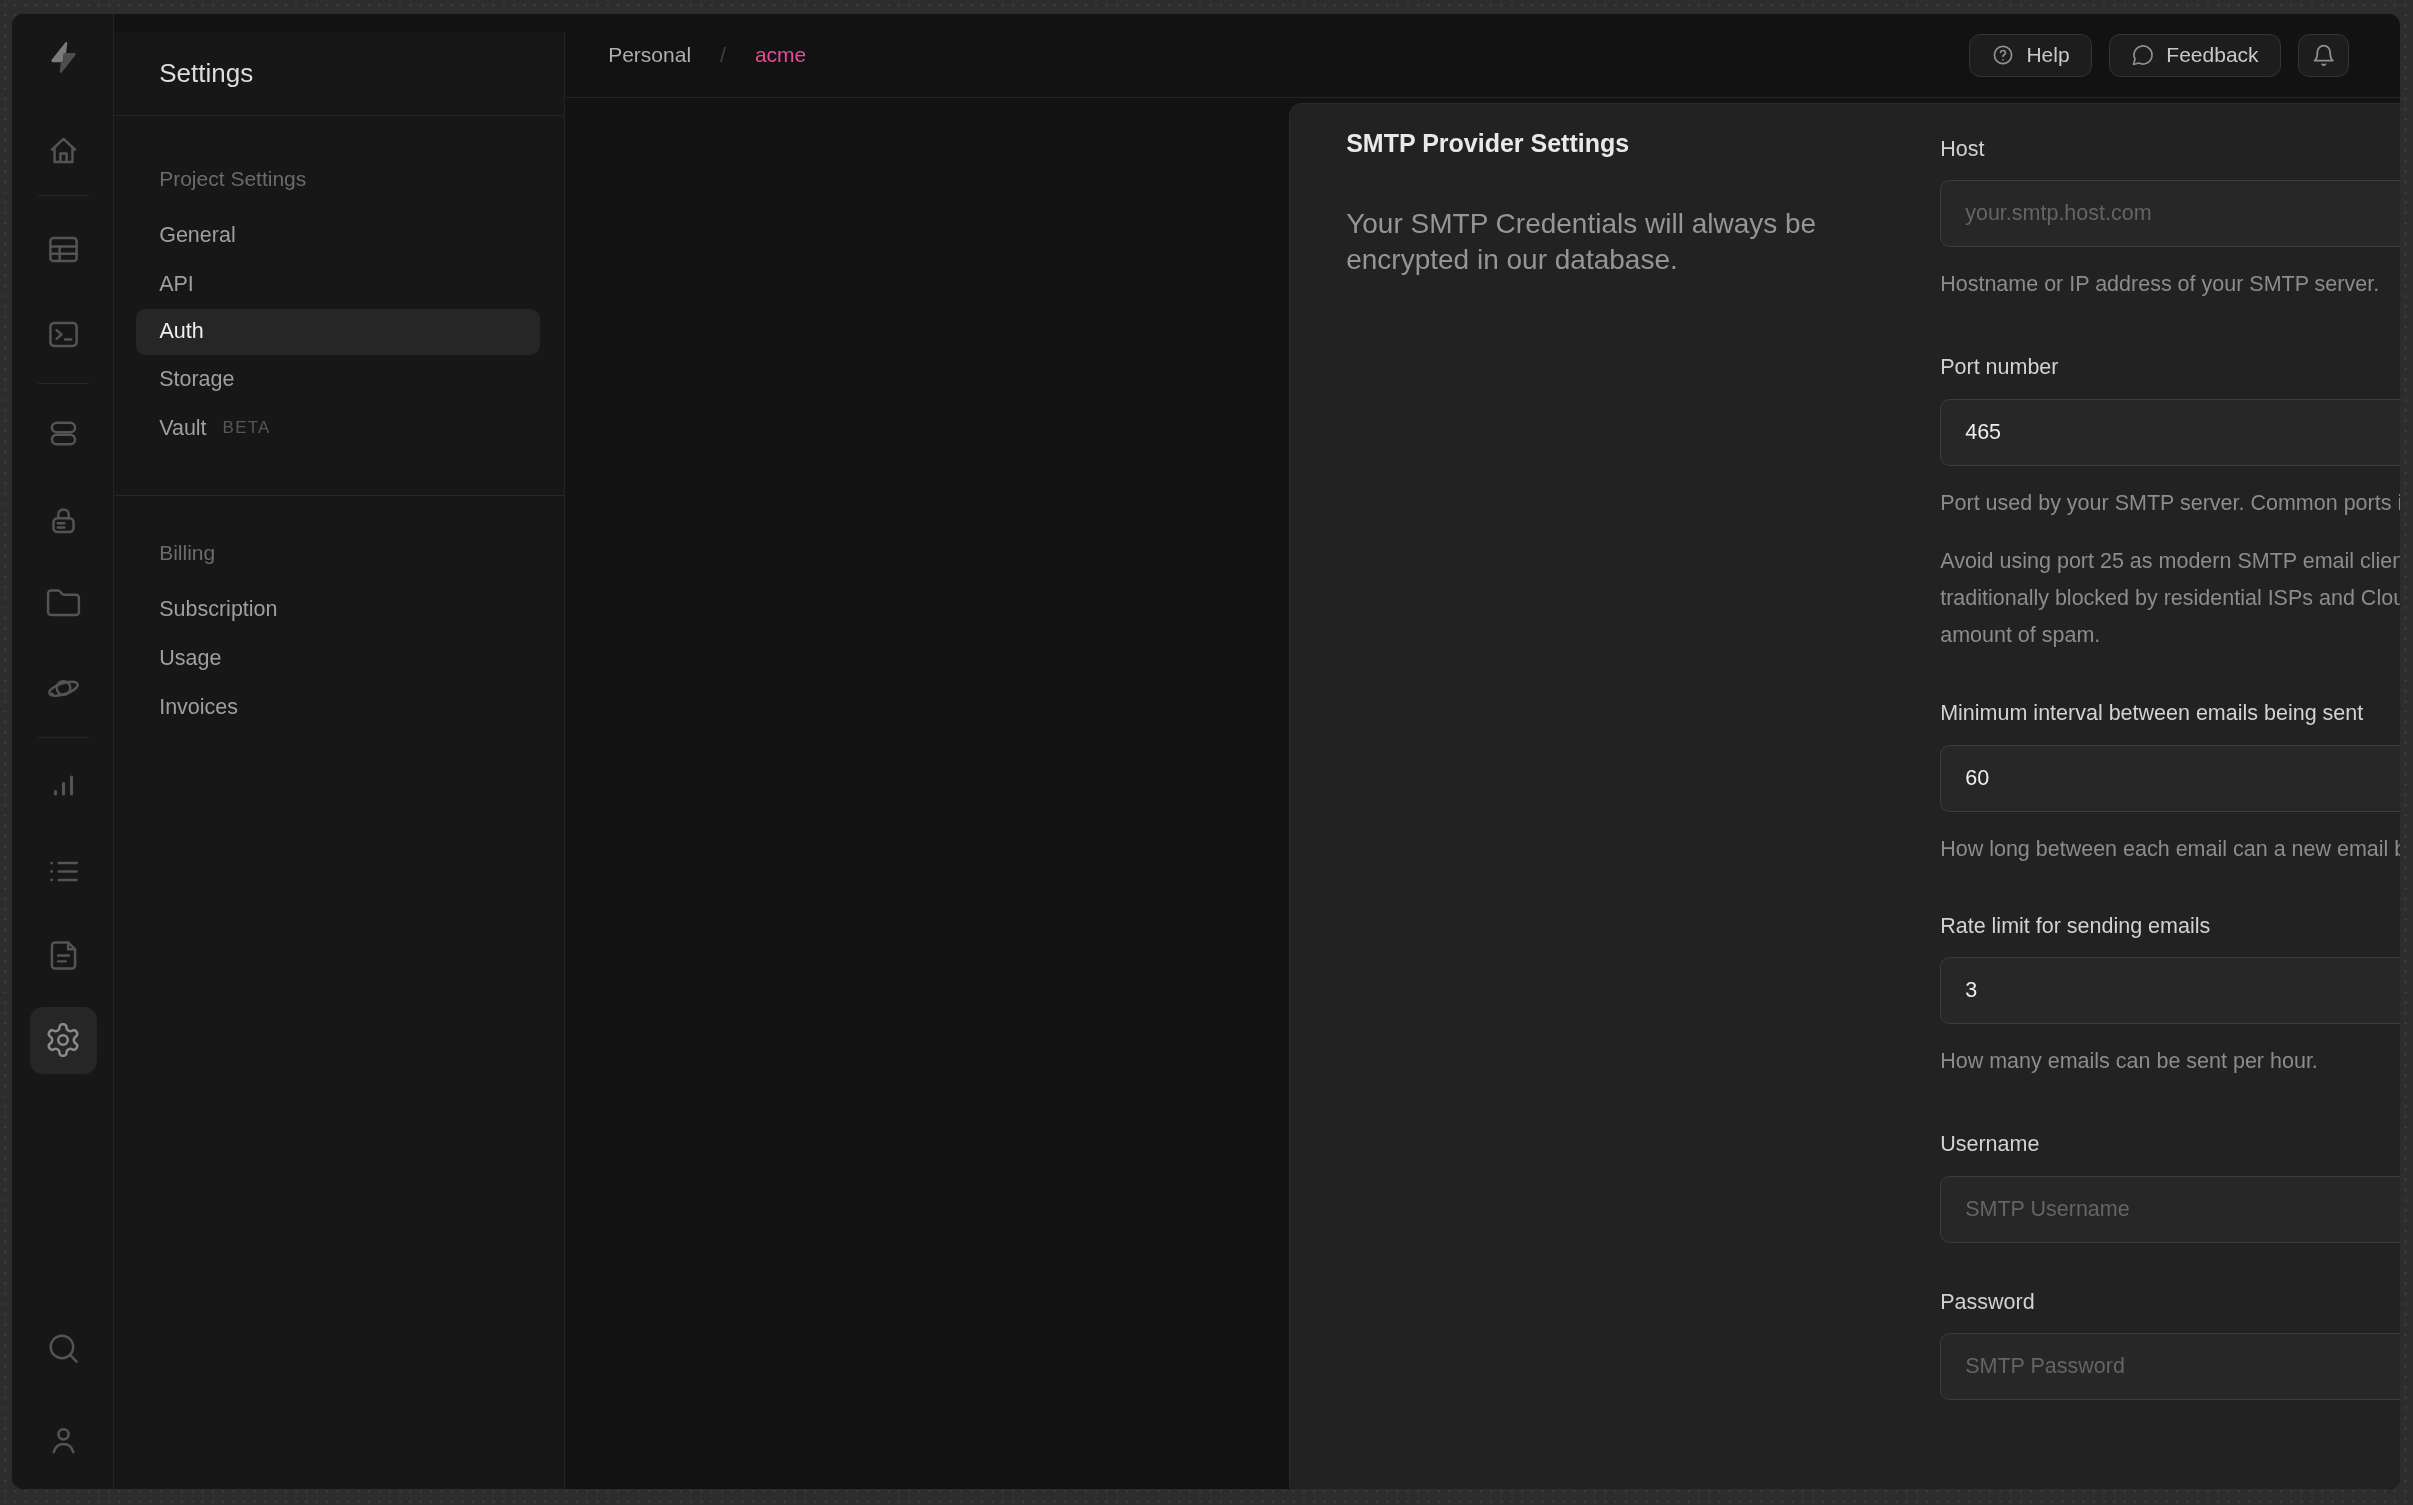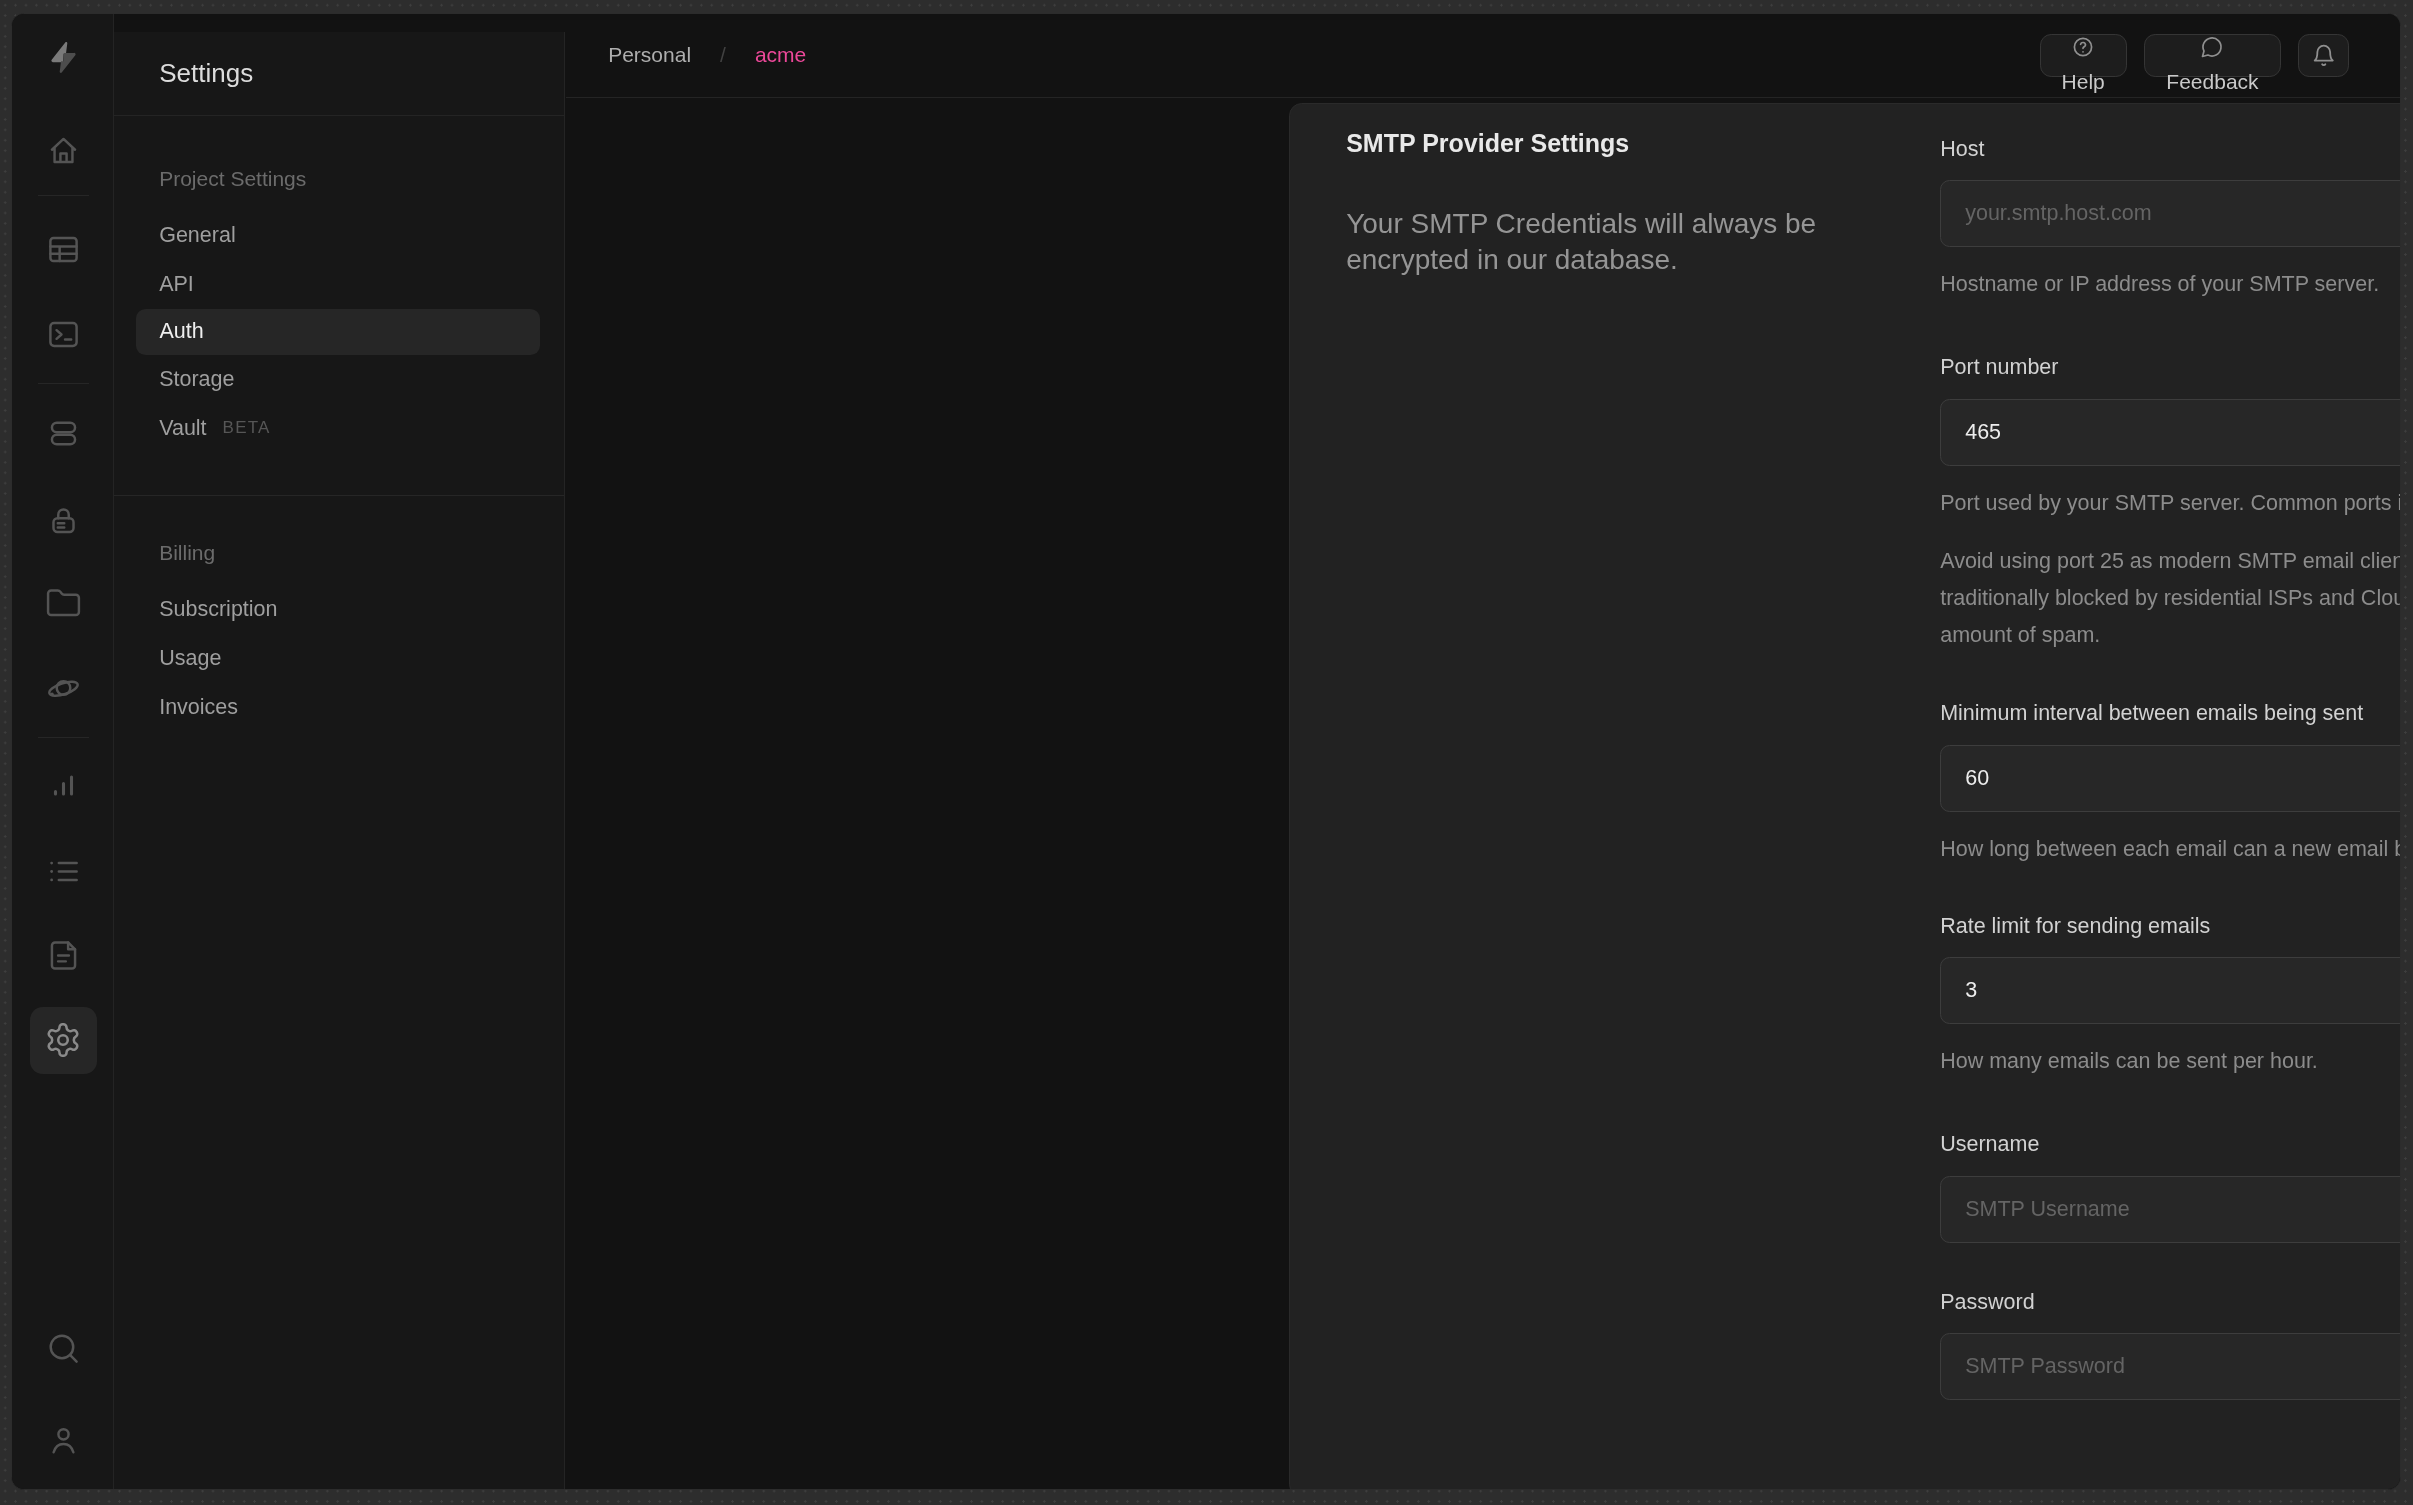--- a/index.html
+++ b/index.html
@@ -62,21 +62,21 @@
     padding:0 51px 0 42px;
   }
   .crumbs { display:flex; align-items:center; gap:29px; font-size:21px; }
   .crumb-org { color:#aeaeae; cursor:pointer; }
   .crumb-sep { color:#414141; }
   .crumb-project { color:#ec4899; cursor:pointer; }
   .actions { display:flex; align-items:center; gap:17.6px; }
   .tb-btn {
     height:43px; border-radius:11.2px; background:#1d1d1d; border:0.8px solid #353535;
     display:flex; align-items:center; gap:11.2px; padding:0 21px;
-    color:#c9c9c9; font-size:21px; cursor:pointer;flex-direction:column;
+    color:#c9c9c9; font-size:21px; cursor:pointer;
   }
   .tb-btn .ticon { color:#8f8f8f; display:flex; }
   .tb-btn.icon-only { width:51px; padding:0; justify-content:center; }
   
   .panel {
     position:absolute; left:723px; top:89px; width:1495px; height:1394px;
     background:#222222; border:0.8px solid #2a2a2a; border-radius:12.8px;
   }
   .panel-left { position:absolute; left:56px; top:25.5px; width:551px; }
   .panel-title { color:#e9e9e9; font-size:25px; }

